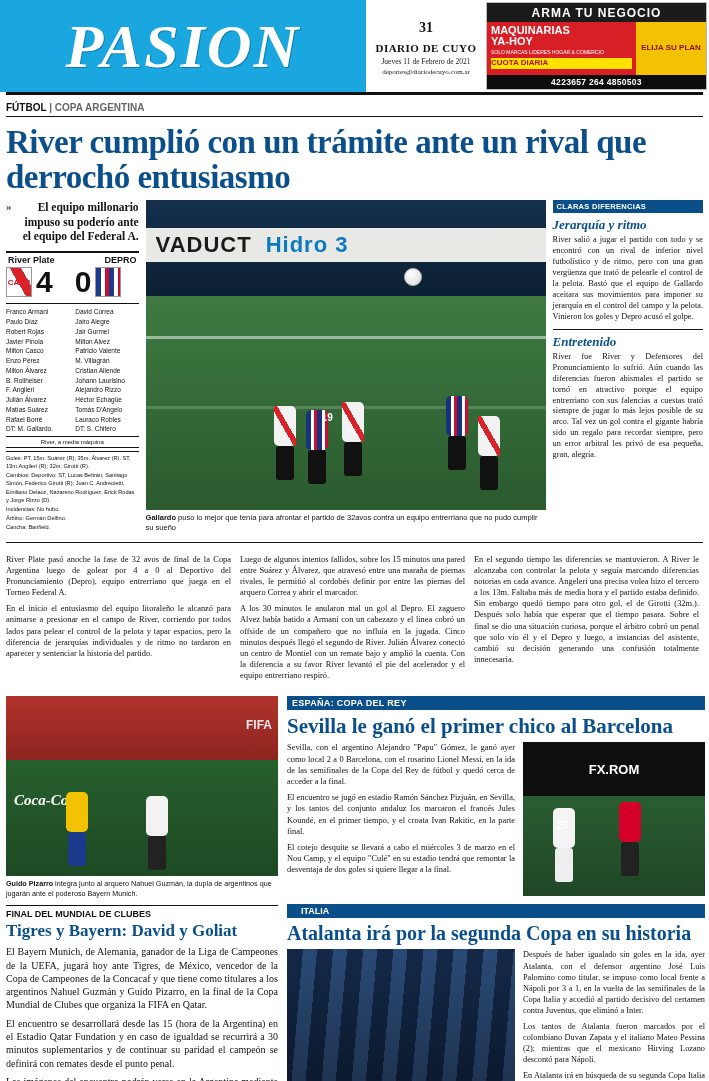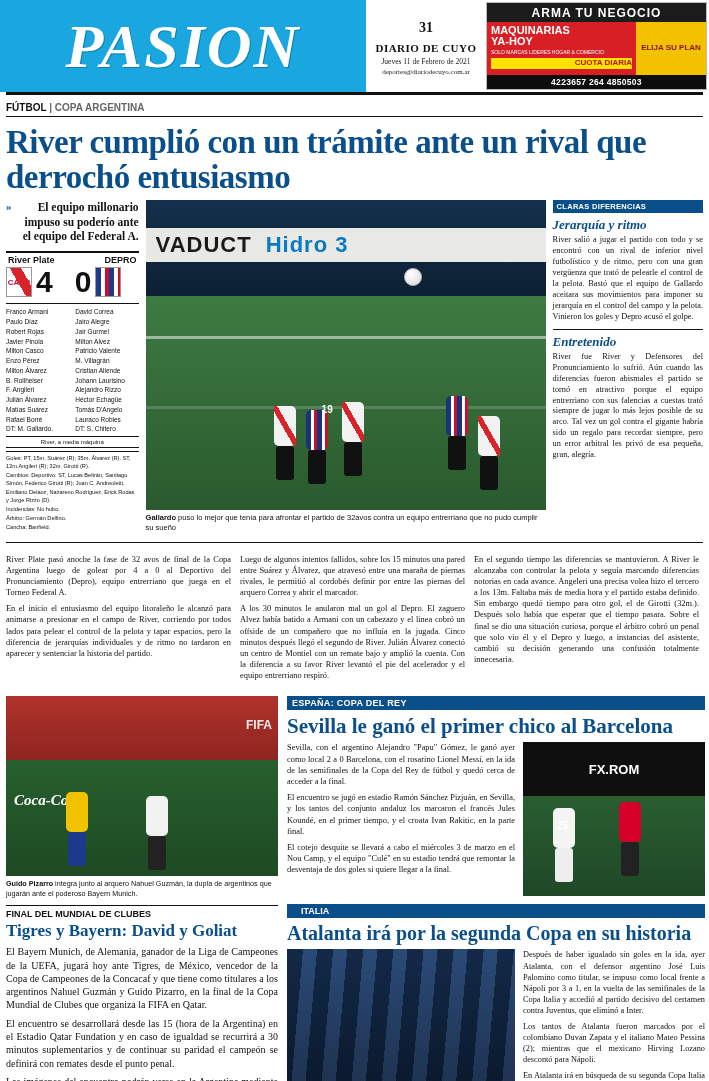--- a/index.html
+++ b/index.html
@@ -56,21 +56,21 @@
     font-size:12px; font-weight:bold; letter-spacing:1px; padding:3px 0 2px;
   }
   .ad-mid { display:flex; flex:1; }
   .ad-left {
     flex:1; background:#d81f26; color:#fff; padding:3px 4px;
     font-family:"Liberation Sans", sans-serif;
   }
   .ad-brand { font-size:11px; font-weight:bold; line-height:1; }
   .ad-sub { font-size:5px; margin-top:2px; line-height:1.25; }
   .ad-cuota { background:#ffe200; color:#b3141a; font-size:8px; font-weight:bold;
-              text-align:right; margin-top:3px; padding:1px 0; line-height:1.1;}
+              text-align:left; margin-top:3px; padding:1px 0; line-height:1.1;}
   .ad-right {
     width:70px; background:#f2c200; color:#8a1014;
     font-family:"Liberation Sans", sans-serif; font-size:8px; font-weight:bold;
     display:flex; align-items:center; justify-content:center; text-align:center; line-height:1.1;
     padding:2px;
   }
   .ad-bottom {
     background:#0d0d0d; color:#fff; font-family:"Liberation Sans", sans-serif;
     font-size:8.5px; font-weight:bold; text-align:center; padding:2px 0;
     letter-spacing:0.3px;
@@ -400,21 +400,21 @@
             <div class="legs"></div>
           </div>
         <div class="plr blue" style="left:300px; bottom:40px">
             <div class="torso"></div>
             <div class="legs"></div>
           </div>
         <div class="plr white" style="left:332px; bottom:20px">
             <div class="torso"></div>
             <div class="legs"></div>
           </div>
-        <div class="num" style="left:176px; top:204px">19</div>
+        <div class="num" style="left:176px; top:212px">19</div>
       </div>
       <div class="photo-caption">
         <b>Gallardo</b><span> puso lo mejor que tenía para afrontar el partido de 32avos contra un equipo entrerriano que no pudo cumplir su sueño</span>
       </div>
     </div>
 
     <div class="col-right">
       <div class="box-head">CLARAS DIFERENCIAS</div>
       <div class="box-sub">Jerarquía y ritmo</div>
       <div class="box-body">River salió a jugar el partido con todo y se encontró con un rival de inferior nivel futbolístico y de ritmo, pero con una gran vergüenza que trató de pelearle el control de la pelota. Bastó que el equipo de Gallardo aceitara sus movimientos para imponer su jerarquía en el control del campo y la pelota. Vinieron los goles y Depro acusó el golpe.</div>

